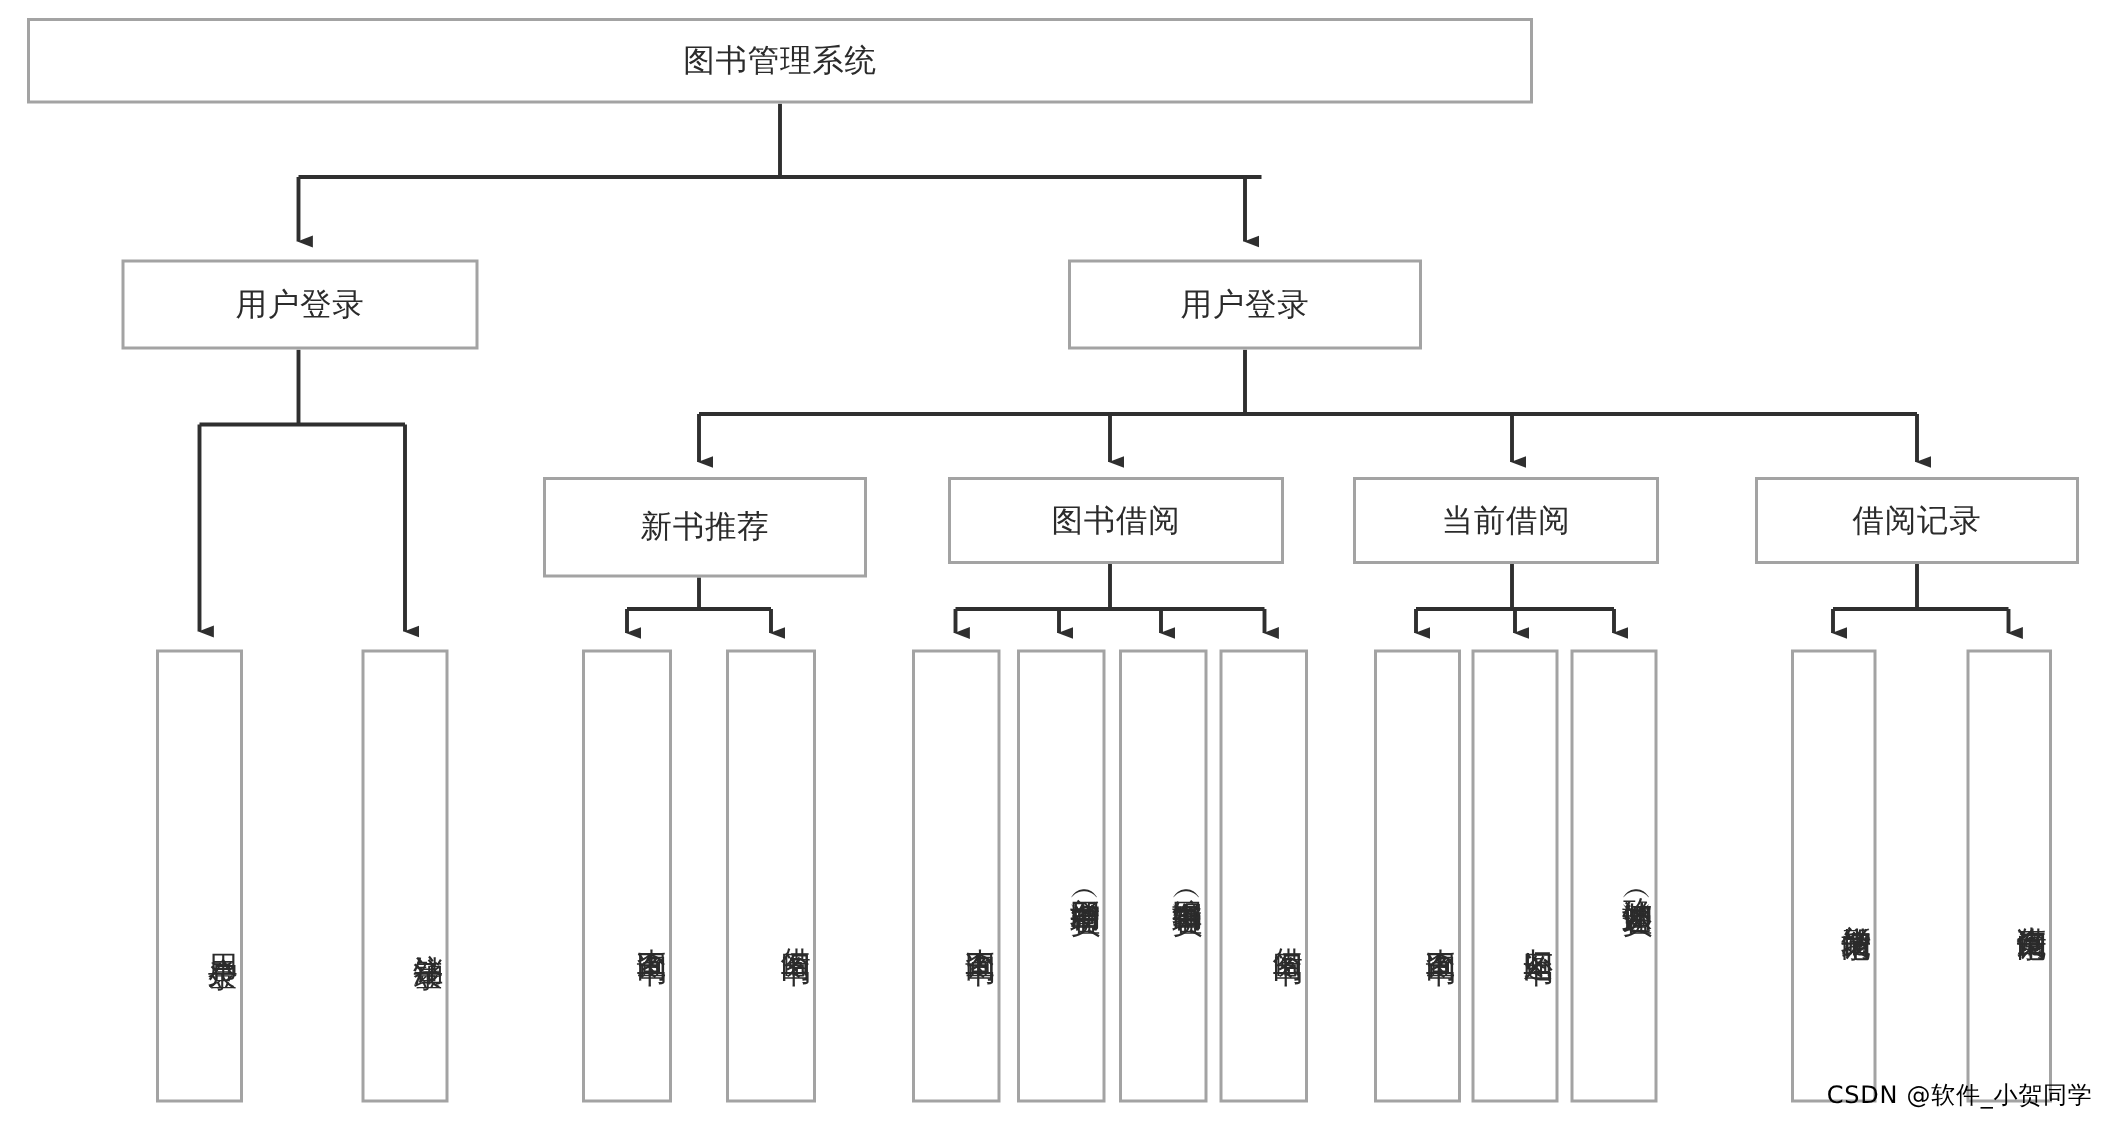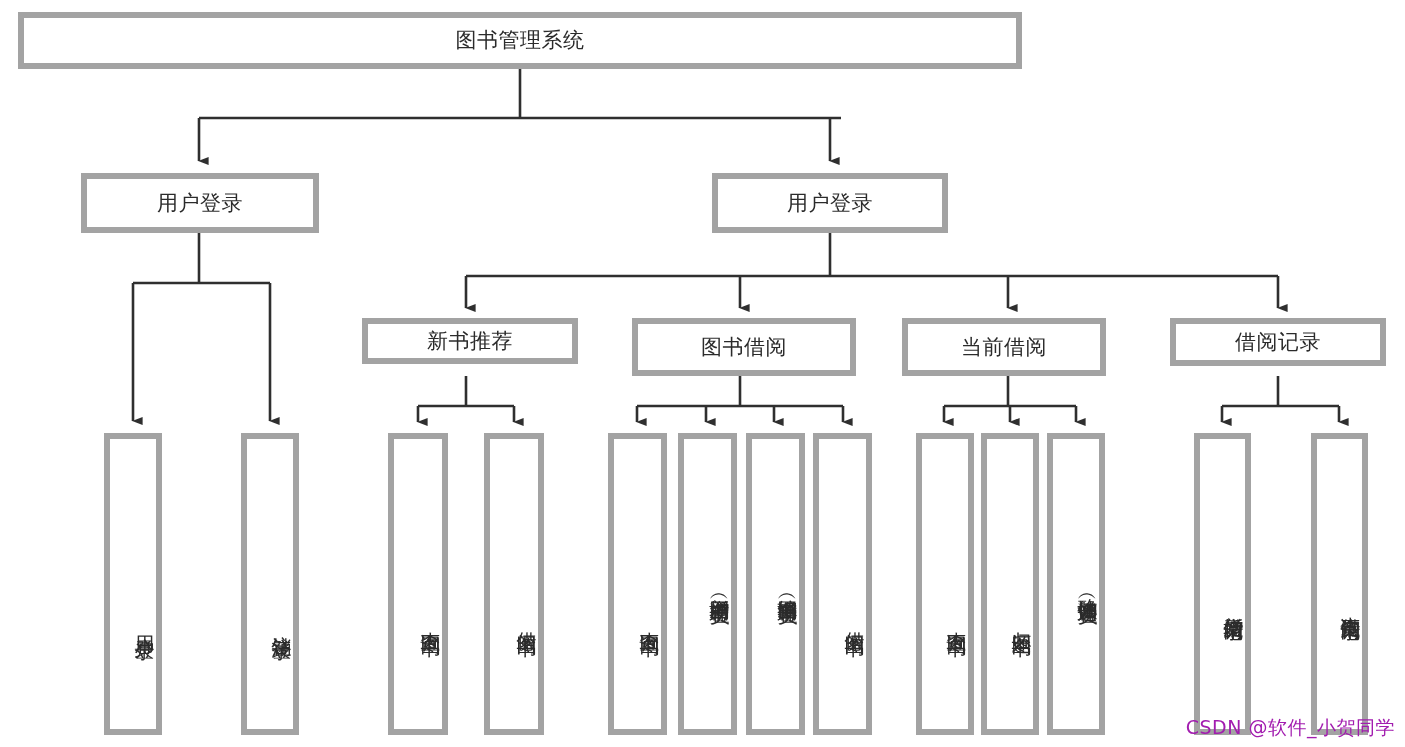--- a/index.html
+++ b/index.html
@@ -13,21 +13,21 @@
   #canvas {
     position: relative;
     width: 1405px;
     height: 747px;
     background: #ffffff;
     overflow: hidden;
   }
   .node {
     position: absolute;
     box-sizing: border-box;
-    border: 6px solid #a3a3a3;
+    border: 2px solid #a3a3a3;
     background: #ffffff;
     display: flex;
     align-items: center;
     justify-content: center;
     color: #1d1d1d;
   }
   .node-label {
     font-size: 21px;
     line-height: 1.25;
     letter-spacing: 0.5px;
@@ -57,22 +57,22 @@
     left: 0;
     top: 0;
     width: 1405px;
     height: 747px;
     pointer-events: none;
   }
   .watermark {
     position: absolute;
     right: 10px;
     bottom: 6px;
-    font-size: 19px;
-    color: #a21caf;
+    font-size: 16px;
+    color: #000000;
     letter-spacing: 0.5px;
     white-space: nowrap;
   }
 </style>
 </head>
 <body>
 
 <div id="canvas">
 
   <svg class="links" viewBox="0 0 1405 747">
@@ -129,30 +129,30 @@
     <span class="node-label">图书管理系统</span>
   </div>
 
   <div class="node" style="left:81px; top:173px; width:238px; height:60px;">
     <span class="node-label">用户登录</span>
   </div>
   <div class="node" style="left:712px; top:173px; width:236px; height:60px;">
     <span class="node-label">用户登录</span>
   </div>
 
-  <div class="node" style="left:362px; top:318px; width:216px; height:46px;">
+  <div class="node" style="left:362px; top:318px; width:216px; height:67px;">
     <span class="node-label">新书推荐</span>
   </div>
   <div class="node" style="left:632px; top:318px; width:224px; height:58px;">
     <span class="node-label">图书借阅</span>
   </div>
   <div class="node" style="left:902px; top:318px; width:204px; height:58px;">
     <span class="node-label">当前借阅</span>
   </div>
-  <div class="node" style="left:1170px; top:318px; width:216px; height:48px;">
+  <div class="node" style="left:1170px; top:318px; width:216px; height:58px;">
     <span class="node-label">借阅记录</span>
   </div>
 
   <div class="node leaf" style="left:104px; top:433px; width:58px; height:302px; padding-top:80px;">
     <span class="node-label">用户登录</span>
   </div>
   <div class="node leaf" style="left:241px; top:433px; width:58px; height:302px; padding-top:80px;">
     <span class="node-label">注销登录</span>
   </div>
 

